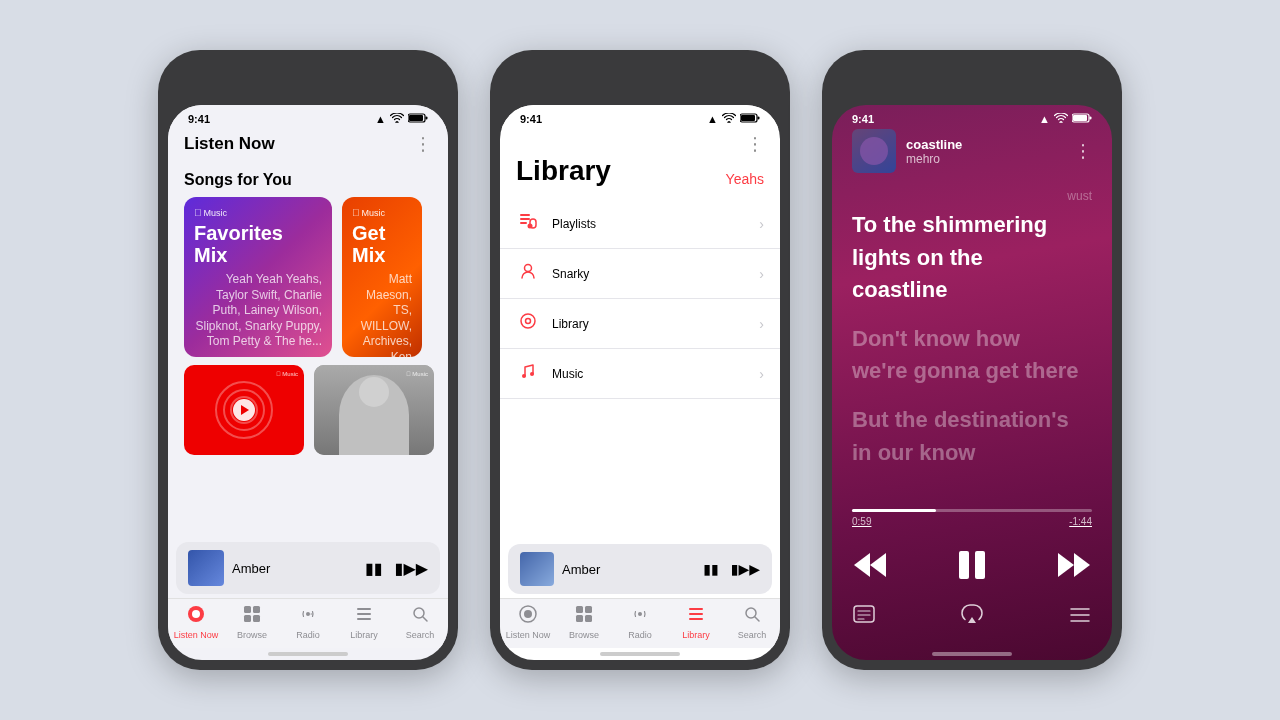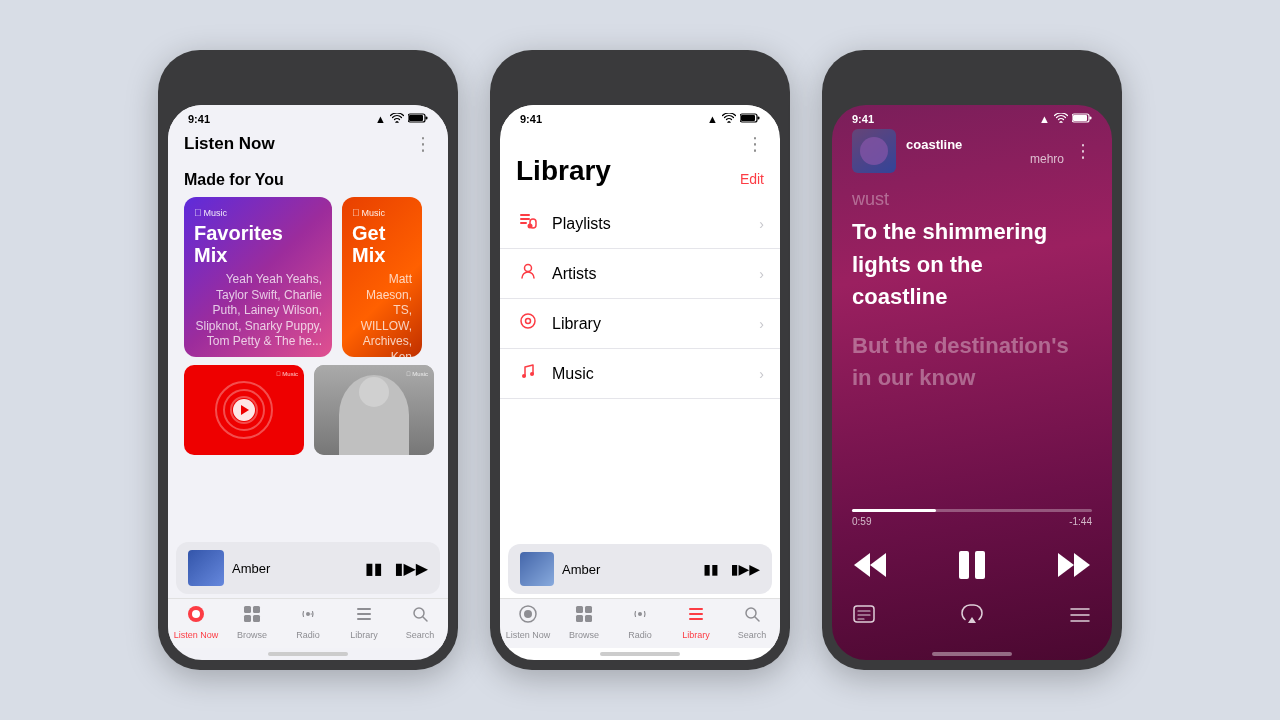--- a/index.html
+++ b/index.html
@@ -258,21 +258,21 @@
     .library-list { flex: 1; overflow: hidden; }
     .library-item {
       display: flex;
       align-items: center;
       padding: 13px 16px;
       border-bottom: 1px solid #e5e5ea;
       gap: 12px;
       cursor: pointer;
     }
     .library-item-icon { font-size: 18px; color: #fc3c44; width: 24px; text-align: center; }
-    .library-item-text { font-size: 16px; color: #000; }
+    .library-item-text { font-size: 12px; color: #000; }
     .library-item-chevron { margin-left: auto; color: #c7c7cc; font-size: 14px; }
 
     .recently-added-title {
       font-size: 16px;
       font-weight: 700;
       color: #000;
       padding: 12px 16px 8px;
     }
     .recently-added-grid {
       display: flex;
@@ -313,37 +313,37 @@
     .np-album-art {
       width: 44px;
       height: 44px;
       border-radius: 6px;
       background: linear-gradient(135deg, #553366, #334488);
       overflow: hidden;
       flex-shrink: 0;
     }
     .np-song-text { flex: 1; }
     .np-song-title { font-size: 13px; font-weight: 600; color: #fff; }
-    .np-song-artist { font-size: 12px; color: rgba(255,255,255,0.7); text-align: right; }
+    .np-song-artist { font-size: 12px; color: rgba(255,255,255,0.7); }
     .np-more-btn { font-size: 18px; color: rgba(255,255,255,0.8); cursor: pointer; }
 
     .lyrics-section { flex: 1; }
     .lyric-line {
       font-size: 22px;
       font-weight: 700;
       line-height: 1.3;
       margin-bottom: 4px;
     }
     .lyric-active { color: #fff; }
     .lyric-inactive { color: rgba(255,255,255,0.35); }
-    .lyric-prev { color: rgba(255,255,255,0.35); font-size: 18px; margin-bottom: 8px; }
+    .lyric-prev { color: rgba(255,255,255,0.35); font-size: 12px; margin-bottom: 8px; text-align: right; }
 
     .lyric-group { margin-bottom: 20px; }
 
-    .progress-section { padding-bottom: 8px; }
+    .progress-section { padding-bottom: 8px; text-decoration: underline; }
     .progress-bar-track {
       width: 100%;
       height: 3px;
       background: rgba(255,255,255,0.3);
       border-radius: 2px;
       margin-bottom: 4px;
       position: relative;
     }
     .progress-bar-fill {
       height: 3px;
@@ -489,21 +489,21 @@
         </span>
       </div>
     </div>
 
     <div class="listen-now-header">
       <span class="listen-now-title">Listen Now</span>
       <span class="three-dots">⋮</span>
     </div>
 
     <div class="scroll-content">
-      <div class="section-label">Made for You</div>
+      <div class="section-label">Songs for You</div>
       <div class="made-for-you-row">
 
         <div class="mix-card purple">
           <div class="apple-music-logo">
             <span class="apple-logo-sym"></span>
             <span>Music</span>
           </div>
           <div style="margin-top:auto;">
             <div class="mix-title">Favorites<br>Mix</div>
             <div class="mix-subtitle-text">Yeah Yeah Yeahs, Taylor Swift, Charlie Puth, Lainey Wilson, Slipknot, Snarky Puppy, Tom Petty &amp; The he...</div>
@@ -635,21 +635,21 @@
         </span>
       </div>
     </div>
 
     <div class="library-header">
       <span class="three-dots">⋮</span>
     </div>
 
     <div class="library-title-area">
       <span class="library-big-title">Library</span>
-      <span class="edit-btn">Edit</span>
+      <span class="edit-btn">Yeahs</span>
     </div>
 
     <div class="library-list">
       <div class="library-item">
         <span class="library-item-icon">
           <svg width="18" height="18" viewBox="0 0 18 18">
               <rect x="1" y="2" width="10" height="2" rx="1" fill="#fc3c44"></rect>
               <rect x="1" y="6" width="10" height="2" rx="1" fill="#fc3c44"></rect>
               <rect x="1" y="10" width="7" height="2" rx="1" fill="#fc3c44"></rect>
               <rect x="11" y="7" width="6" height="9" rx="3" stroke="#fc3c44" stroke-width="1.5" fill="none"></rect>
@@ -659,21 +659,21 @@
         <span class="library-item-text">Playlists</span>
         <span class="library-item-chevron">›</span>
       </div>
       <div class="library-item">
         <span class="library-item-icon">
           <svg width="18" height="18" viewBox="0 0 18 18">
               <circle cx="9" cy="6" r="3.5" stroke="#fc3c44" stroke-width="1.5" fill="none"></circle>
               <path d="M3 16c0-3.3 2.7-6 6-6s6 2.7 6 6" stroke="#fc3c44" stroke-width="1.5" fill="none" stroke-linecap="round"></path>
             </svg>
         </span>
-        <span class="library-item-text">Artists</span>
+        <span class="library-item-text">Snarky</span>
         <span class="library-item-chevron">›</span>
       </div>
       <div class="library-item">
         <span class="library-item-icon">
           <svg width="18" height="18" viewBox="0 0 18 18">
               <circle cx="9" cy="9" r="7" stroke="#fc3c44" stroke-width="1.5" fill="none"></circle>
               <circle cx="9" cy="9" r="2.5" stroke="#fc3c44" stroke-width="1.5" fill="none"></circle>
             </svg>
         </span>
         <span class="library-item-text">Library</span>
@@ -798,20 +798,24 @@
       </div>
 
       <div class="lyrics-section">
         <div class="lyric-prev">wust</div>
         <div class="lyric-group">
           <div class="lyric-line lyric-active">To the shimmering</div>
           <div class="lyric-line lyric-active">lights on the</div>
           <div class="lyric-line lyric-active">coastline</div>
         </div>
         <div class="lyric-group">
+          <div class="lyric-line lyric-inactive">Don't know how</div>
+          <div class="lyric-line lyric-inactive">we're gonna get there</div>
+        </div>
+        <div class="lyric-group">
           <div class="lyric-line lyric-inactive">But the destination's</div>
           <div class="lyric-line lyric-inactive">in our know</div>
         </div>
       </div>
 
       <div class="progress-section">
         <div class="progress-bar-track">
           <div class="progress-bar-fill" style="width:35%;"></div>
         </div>
         <div class="progress-times">

